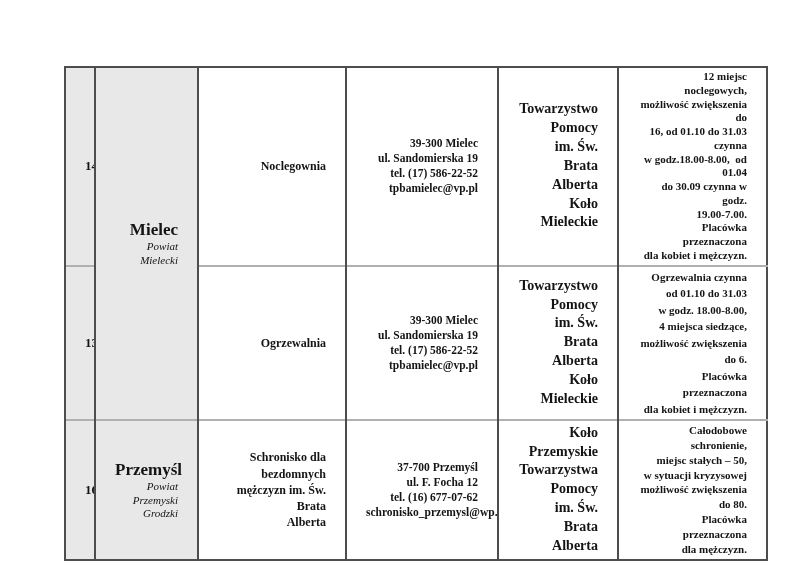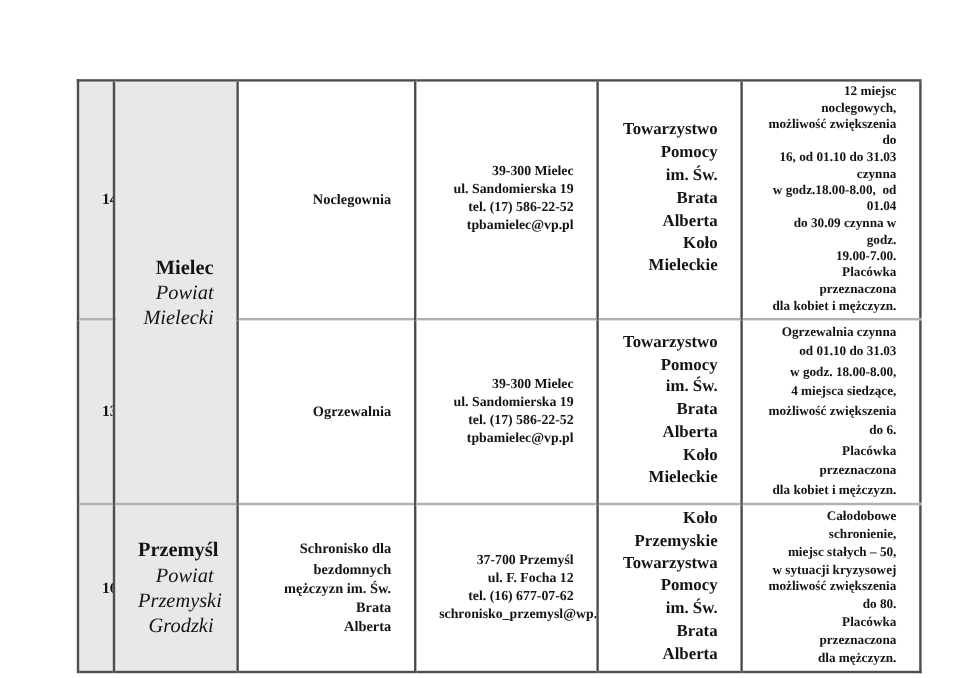--- a/index.html
+++ b/index.html
@@ -38,21 +38,21 @@
     padding: 2px 19px;
     overflow: hidden;
   }
   tr.first-row > td.cell { border-top-color: var(--border-dark); }
   tr.row-h1 { height: 117px; }
   tr.row-h2 { height: 117px; }
   tr.row-h3 { height: 110px; }
   td.shade { background: var(--header-col-bg); }
   .num { font-weight: bold; font-size: 13px; }
   .city-name { font-weight: bold; font-size: 17px; line-height: 1.25; }
-  .city-powiat { font-style: italic; font-size: 17px; line-height: 1.25; }
+  .city-powiat { font-style: italic; font-size: 11px; line-height: 1.25; }
   td.type { font-weight: bold; font-size: 12px; line-height: 1.35; }
   td.addr { font-weight: bold; font-size: 11.5px; line-height: 1.3; margin-left: 31px; }
   td.org  { font-weight: bold; font-size: 14px; line-height: 1.35; }
   td.details { font-weight: bold; font-size: 11px; }
   td.lh-tight { line-height: 1.25; }
   td.lh-loose { line-height: 1.5; }
   td.lh-mid   { line-height: 1.35; }
 </style>
 </head>
 <body>

